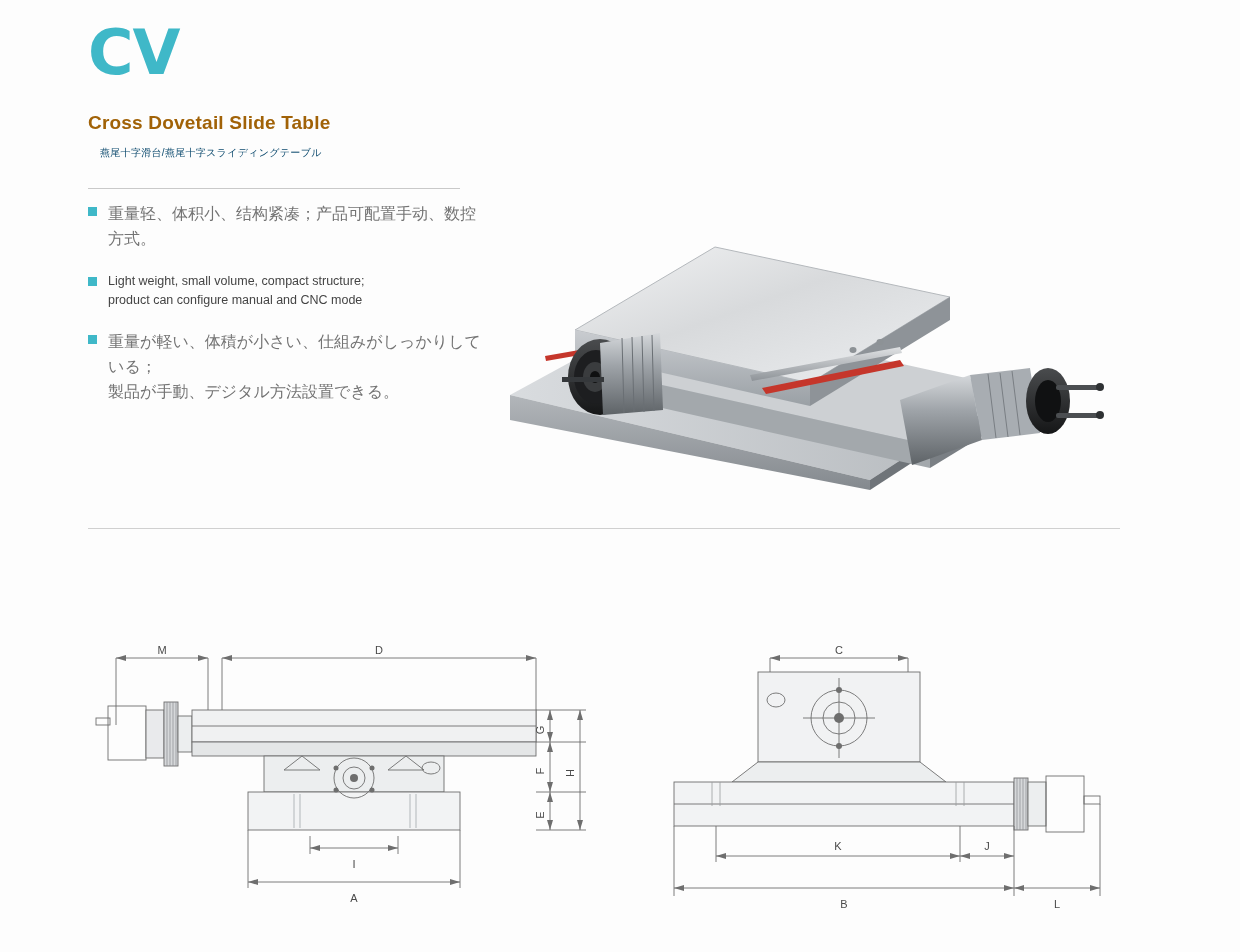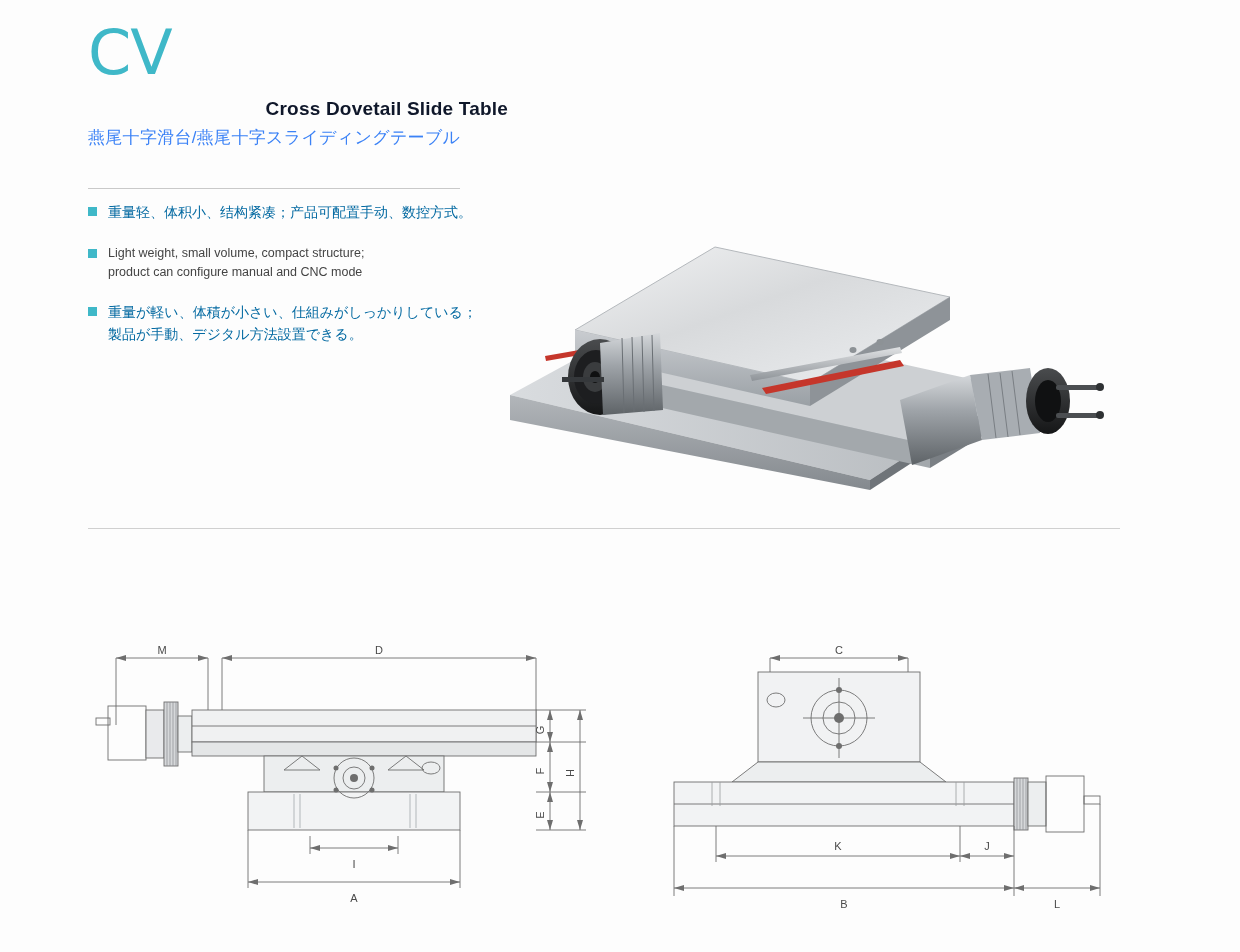--- a/index.html
+++ b/index.html
@@ -24,38 +24,37 @@
   
   .header-block {
     position: absolute;
     left: 88px;
     top: 22px;
     width: 420px;
   }
   .cv-logo {
     font-family: "DejaVu Sans", sans-serif;
     font-size: 62px;
-    font-weight: normal;
+    font-weight: bold;
     color: #3fb8c8;
     letter-spacing: -1px;
     line-height: 1;
-    margin: 0 0 14px 0;
+    margin: 0 0 28px 0;
   }
   .title-en {
     font-size: 19px;
     font-weight: bold;
-    color: #0f172a;
+    color: #a16207;
     margin: 0 0 6px 0;
     letter-spacing: 0.2px;
-    text-align: right;
   }
   .title-cjk {
-    font-size: 17px;
-    color: #3b82f6;
-    margin: 0;
+    font-size: 10px;
+    color: #0c4a6e;
+    margin: 12px;
     letter-spacing: 0.3px;
   }
   .rule-short {
     position: absolute;
     left: 88px;
     top: 188px;
     width: 372px;
     height: 1px;
     background: #c9c9c9;
   }
@@ -74,23 +73,23 @@
   }
   .bullet-mark {
     width: 9px;
     height: 9px;
     background: #3fb8c8;
     flex: 0 0 auto;
     margin-top: 5px;
     margin-right: 11px;
   }
   .bullet-text {
-    font-size: 14px;
+    font-size: 16px;
     line-height: 1.55;
-    color: #0369a1;
+    color: #737373;
     white-space: pre-line;
   }
   .bullet-text.latin {
     font-size: 12.5px;
     color: #444;
   }
 
   
   .rule-long {
     position: absolute;

